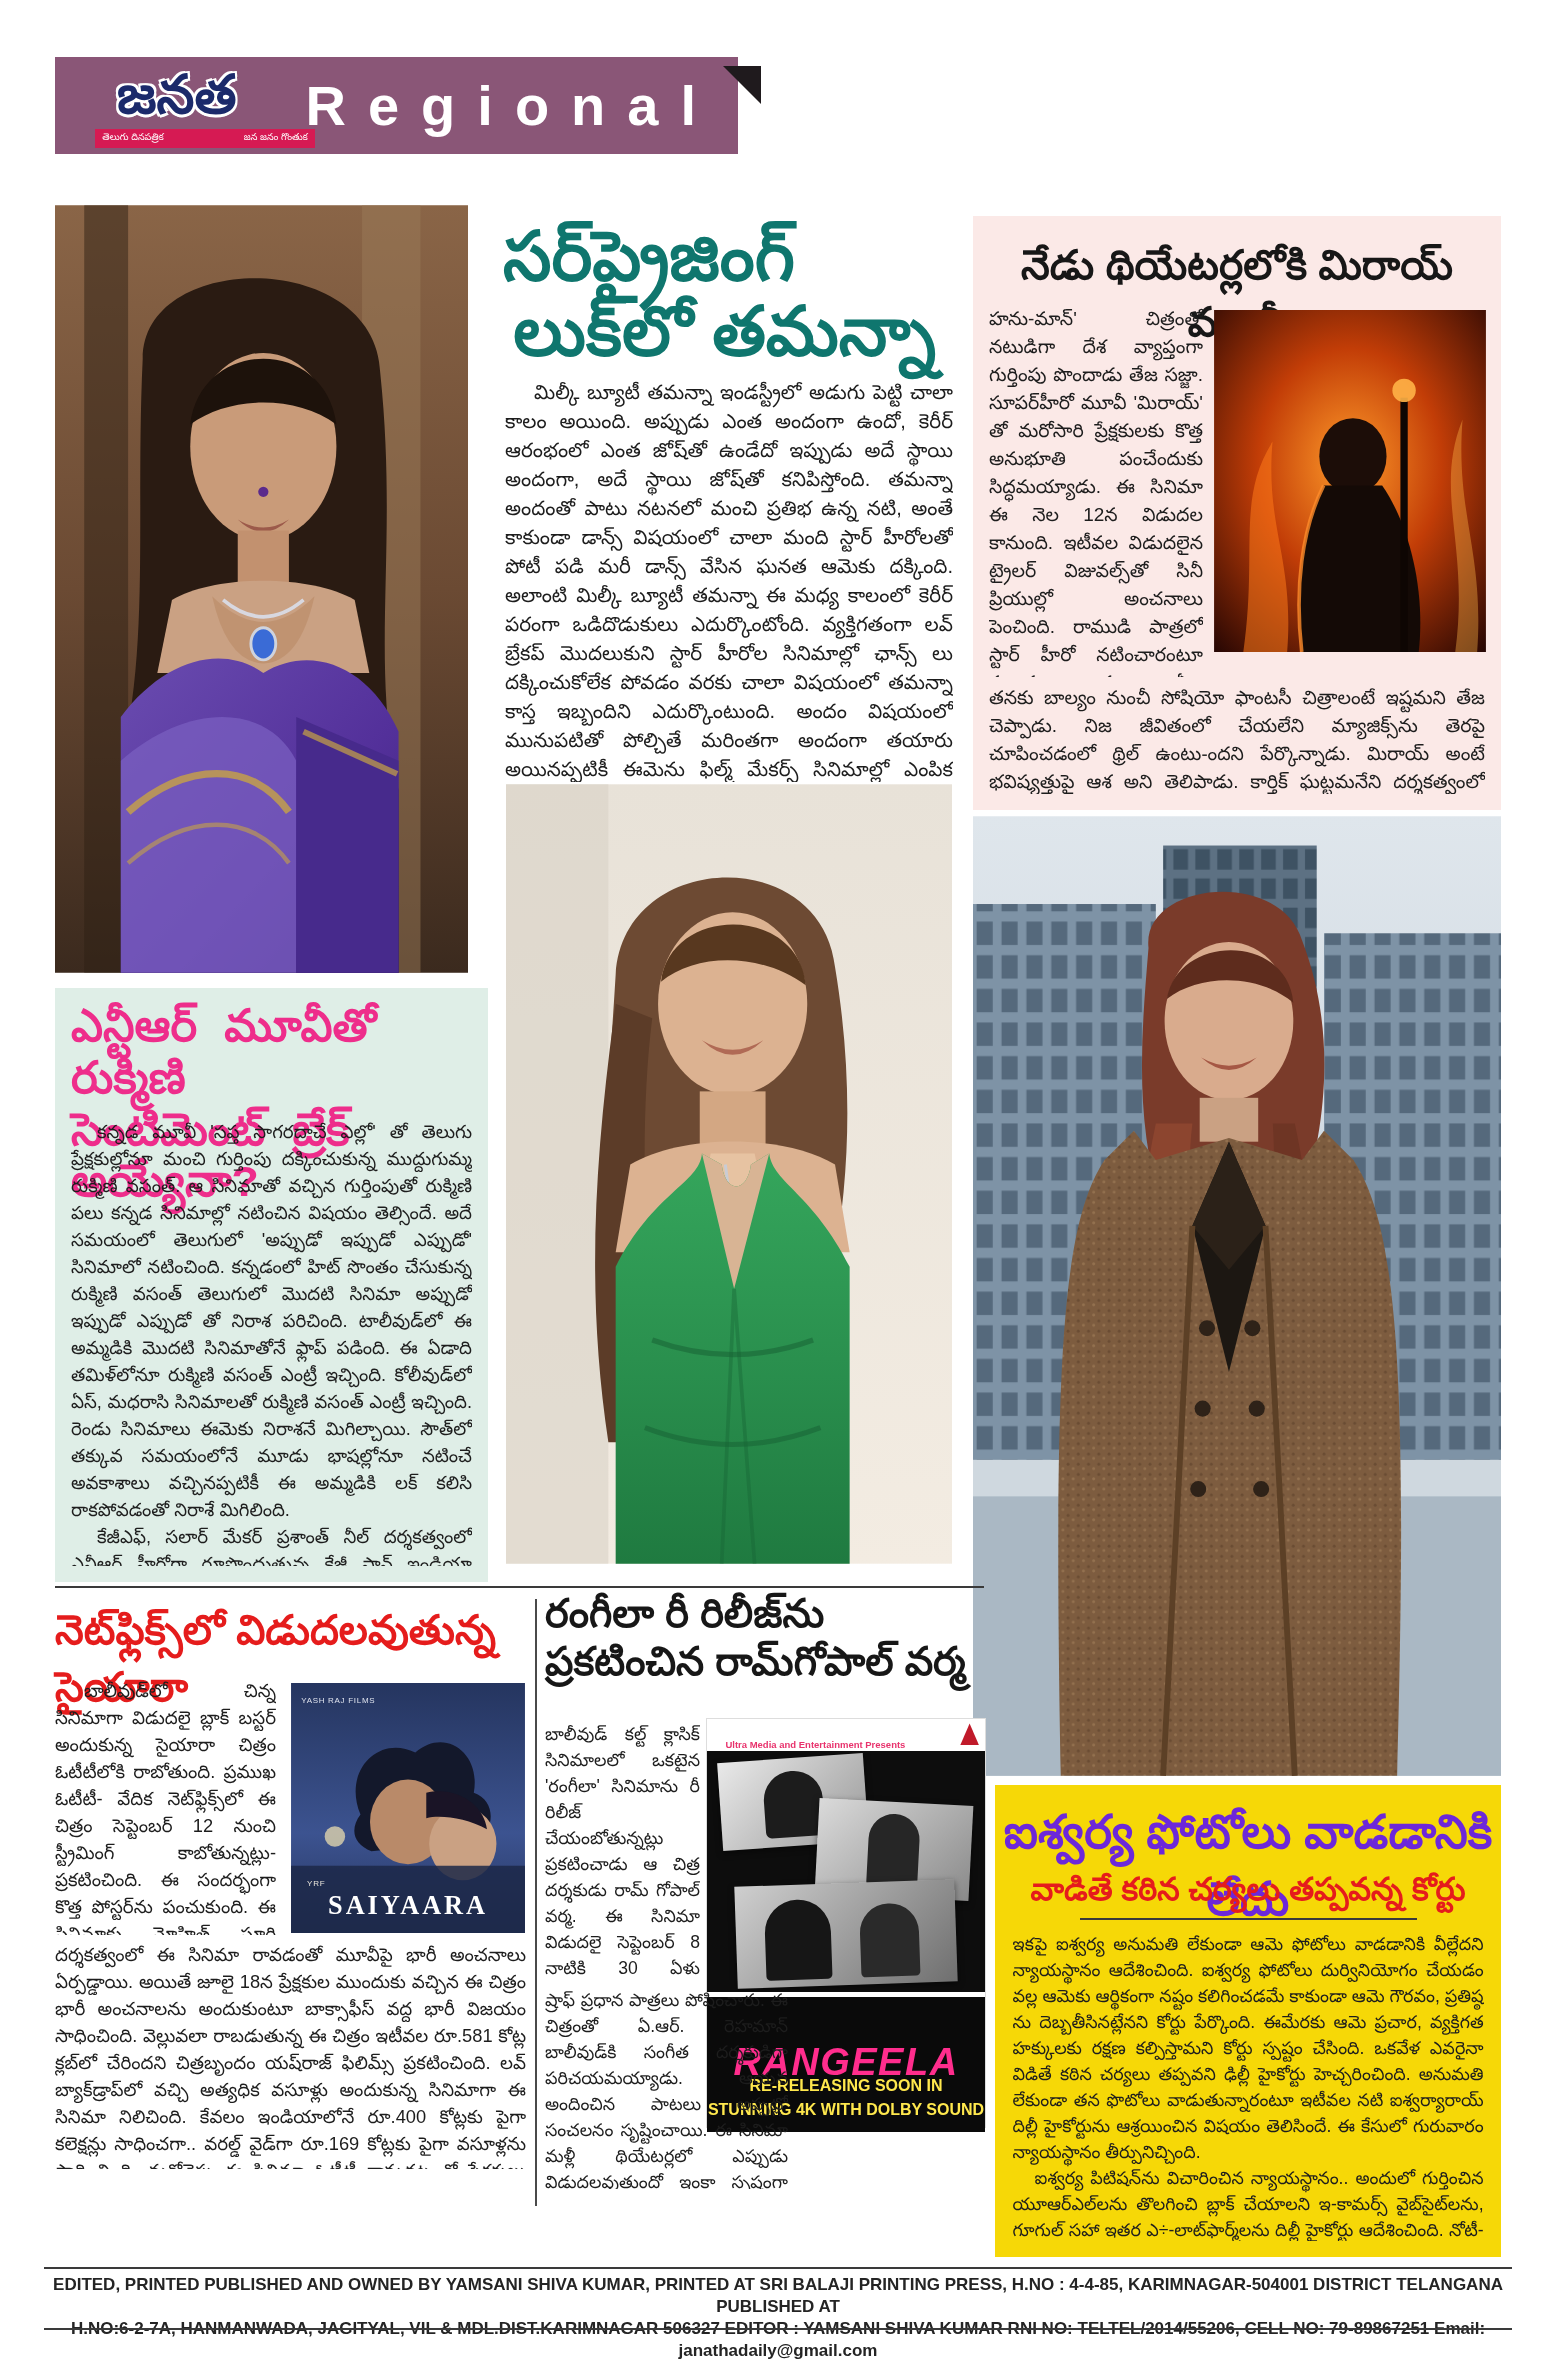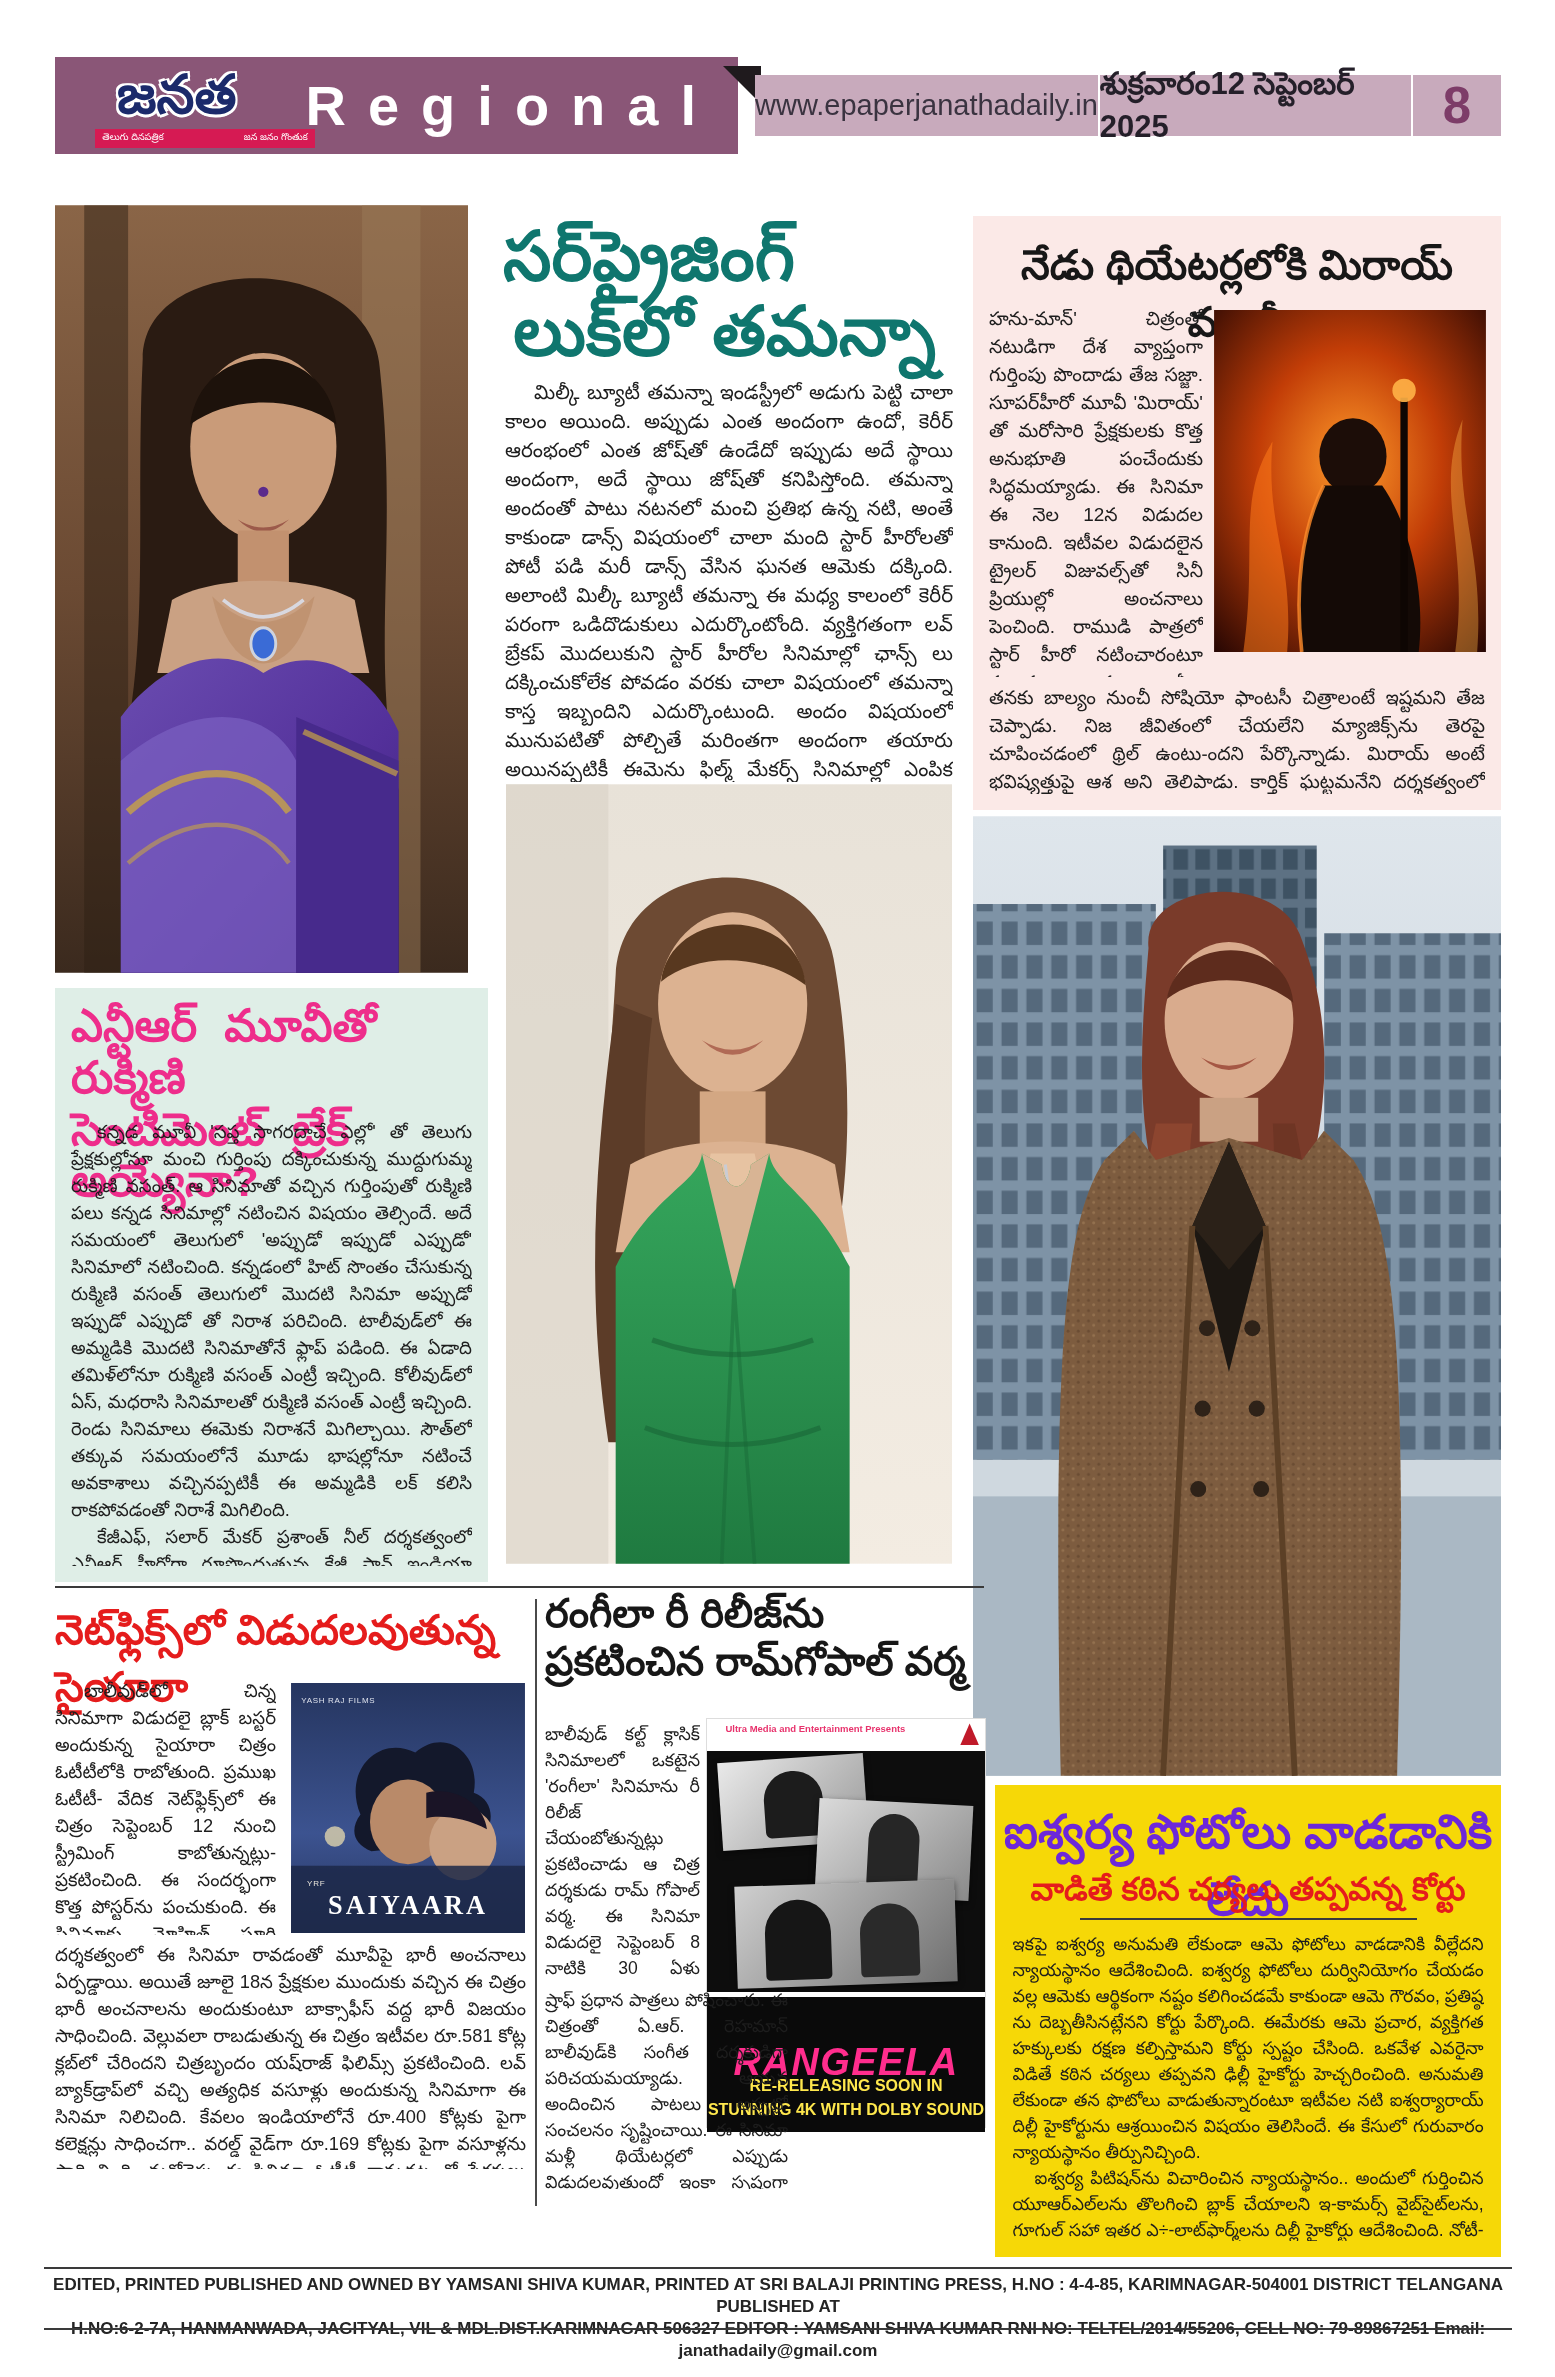--- a/index.html
+++ b/index.html
@@ -56,21 +56,21 @@
   .sai-head{left:55px;top:1607px;width:472px;font-size:41px;font-weight:bold;color:#e51c1c;}
   .sai-col{left:55px;top:1677px;width:221px;height:258px;font-size:18.3px;line-height:27px;text-align:justify;overflow:hidden;}
   .sai-photo{left:291px;top:1683px;width:234px;height:250px;}
   .sai-bottom{left:55px;top:1941px;width:471px;height:228px;font-size:18.3px;line-height:27px;text-align:justify;overflow:hidden;}
 
   
   .ran-head{left:545px;top:1589px;width:439px;font-size:40px;font-weight:bold;color:#171717;line-height:1.2;}
   .ran-col{left:545px;top:1721px;width:155px;height:262px;font-size:17.6px;line-height:26px;text-align:justify;overflow:hidden;}
   .ran-poster{left:706px;top:1718px;width:278px;height:408px;background:#ffffff;border:0.7px solid #ddd;}
   .ran-bottom{left:545px;top:1987px;width:243px;height:202px;font-size:17.6px;line-height:26px;text-align:justify;overflow:hidden;}
-  .ran-presents{position:absolute;left:0;top:4px;width:78%;text-align:center;font-size:9.5px;font-weight:bold;color:#e8336d;line-height:1.3;}
+  .ran-presents{position:absolute;left:0;top:20px;width:78%;text-align:center;font-size:9.5px;font-weight:bold;color:#e8336d;line-height:1.3;}
   .ultra-mark{position:absolute;right:5.9px;top:4.4px;width:19px;height:22px;background:#c01a2a;clip-path:polygon(50% 0,100% 100%,0 100%);}
   .ran-frame{position:absolute;background:#dcdcdc;box-shadow:0 2.2px 5.9px rgba(0,0,0,.5);}
   .ran-title{position:absolute;left:0;bottom:48px;width:100%;text-align:center;font-size:38px;font-weight:bold;font-style:italic;color:#ff2d8d;letter-spacing:1.5px;}
   .ran-tag{position:absolute;left:0;bottom:10.2px;width:100%;text-align:center;font-size:16px;font-weight:bold;color:#ffe84d;line-height:1.5;}
 
   
   .ay-box{left:995px;top:1785px;width:506px;height:472px;background:#f6d807;}
   .ay-head{position:absolute;left:0;top:19px;width:100%;text-align:center;font-size:47px;font-weight:bold;color:#6d28d9;}
   .ay-sub{position:absolute;left:0;top:86px;width:100%;text-align:center;font-size:32px;font-weight:bold;color:#e51c1c;}
   .ay-subline{position:absolute;left:85px;top:133px;width:337px;height:1.5px;background:#3a3a3a;}
@@ -90,25 +90,20 @@
     <div class="logo-wrap">
       <div class="logo-main">జనత</div>
       <div class="logo-ribbon">
         <span>తెలుగు దినపత్రిక</span>
         <span>జన జనం గొంతుక</span>
       </div>
     </div>
     <div class="regional">Regional</div>
   </div>
   <div class="abs fold"></div>
-  <div class="abs infobar">
-    <div class="cell site">www.epaperjanathadaily.in</div>
-    <div class="cell date">శుక్రవారం12 సెప్టెంబర్ 2025</div>
-    <div class="cell pagenum">8</div>
-  </div>
 
   <div class="abs" style="left:55px;top:205px;width:413px;height:768px;">
     <svg width="413" height="768" viewBox="0 0 565 1050">
       <defs>
         <linearGradient id="bgbrown" x1="0" y1="0" x2="0" y2="1">
           <stop offset="0" stop-color="#8a6547"></stop>
             <stop offset="0.5" stop-color="#6b4a33"></stop>
             <stop offset="1" stop-color="#3b2a1e"></stop>
         </linearGradient>
         <linearGradient id="saree" x1="0" y1="0" x2="1" y2="1">

